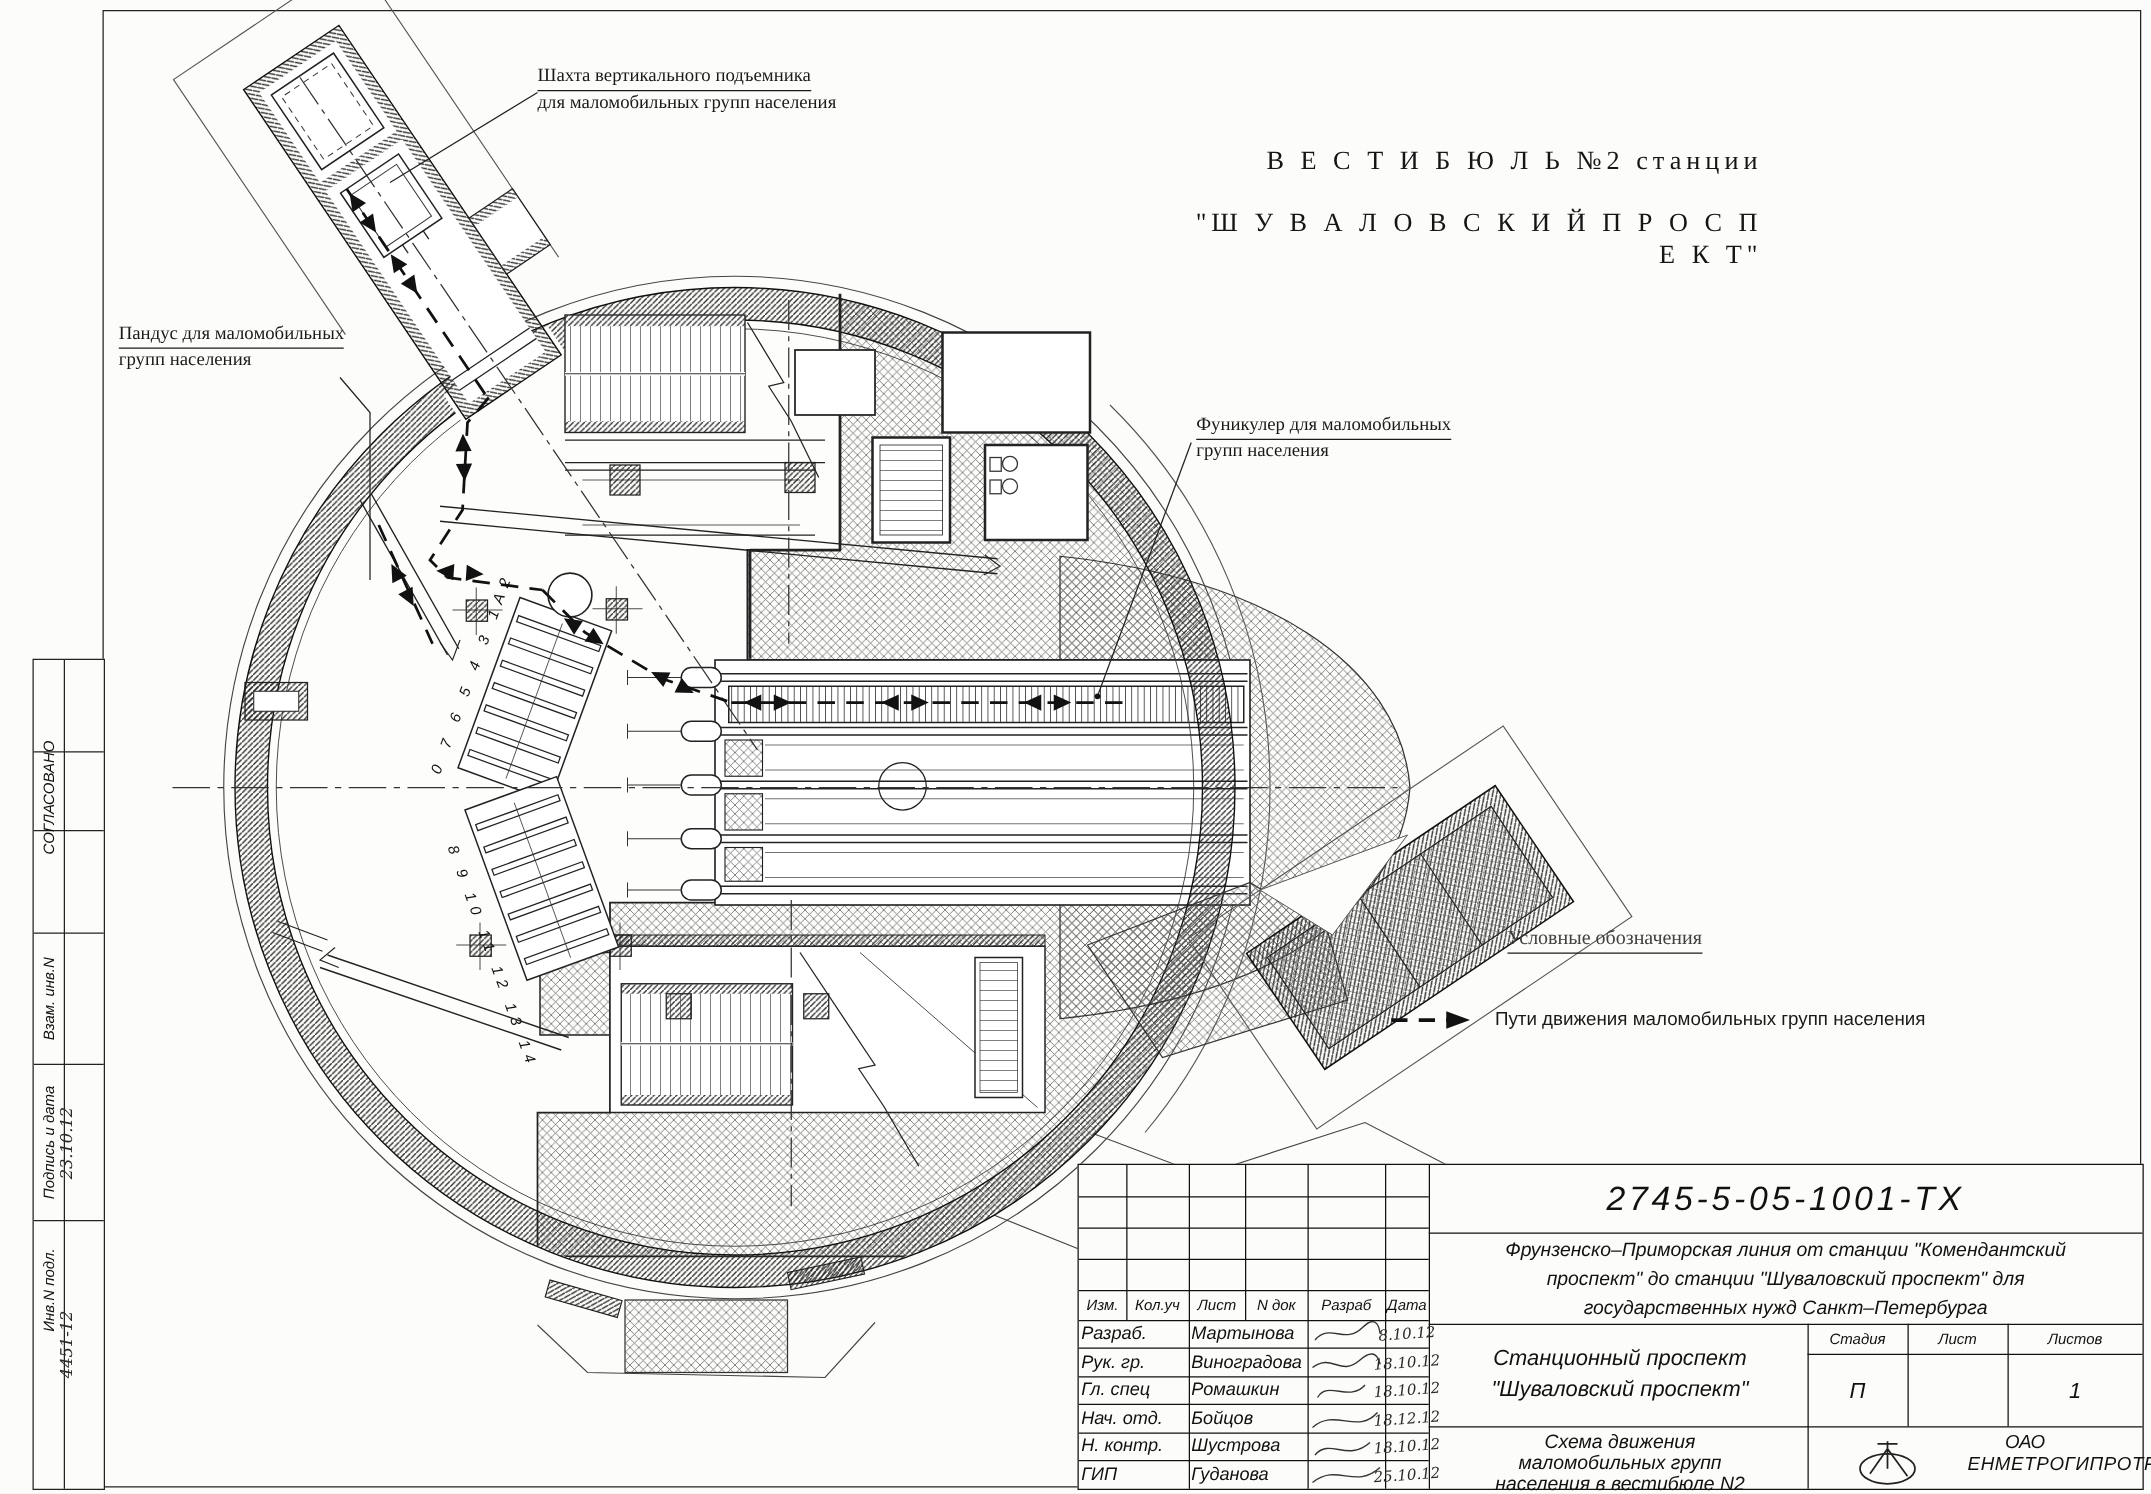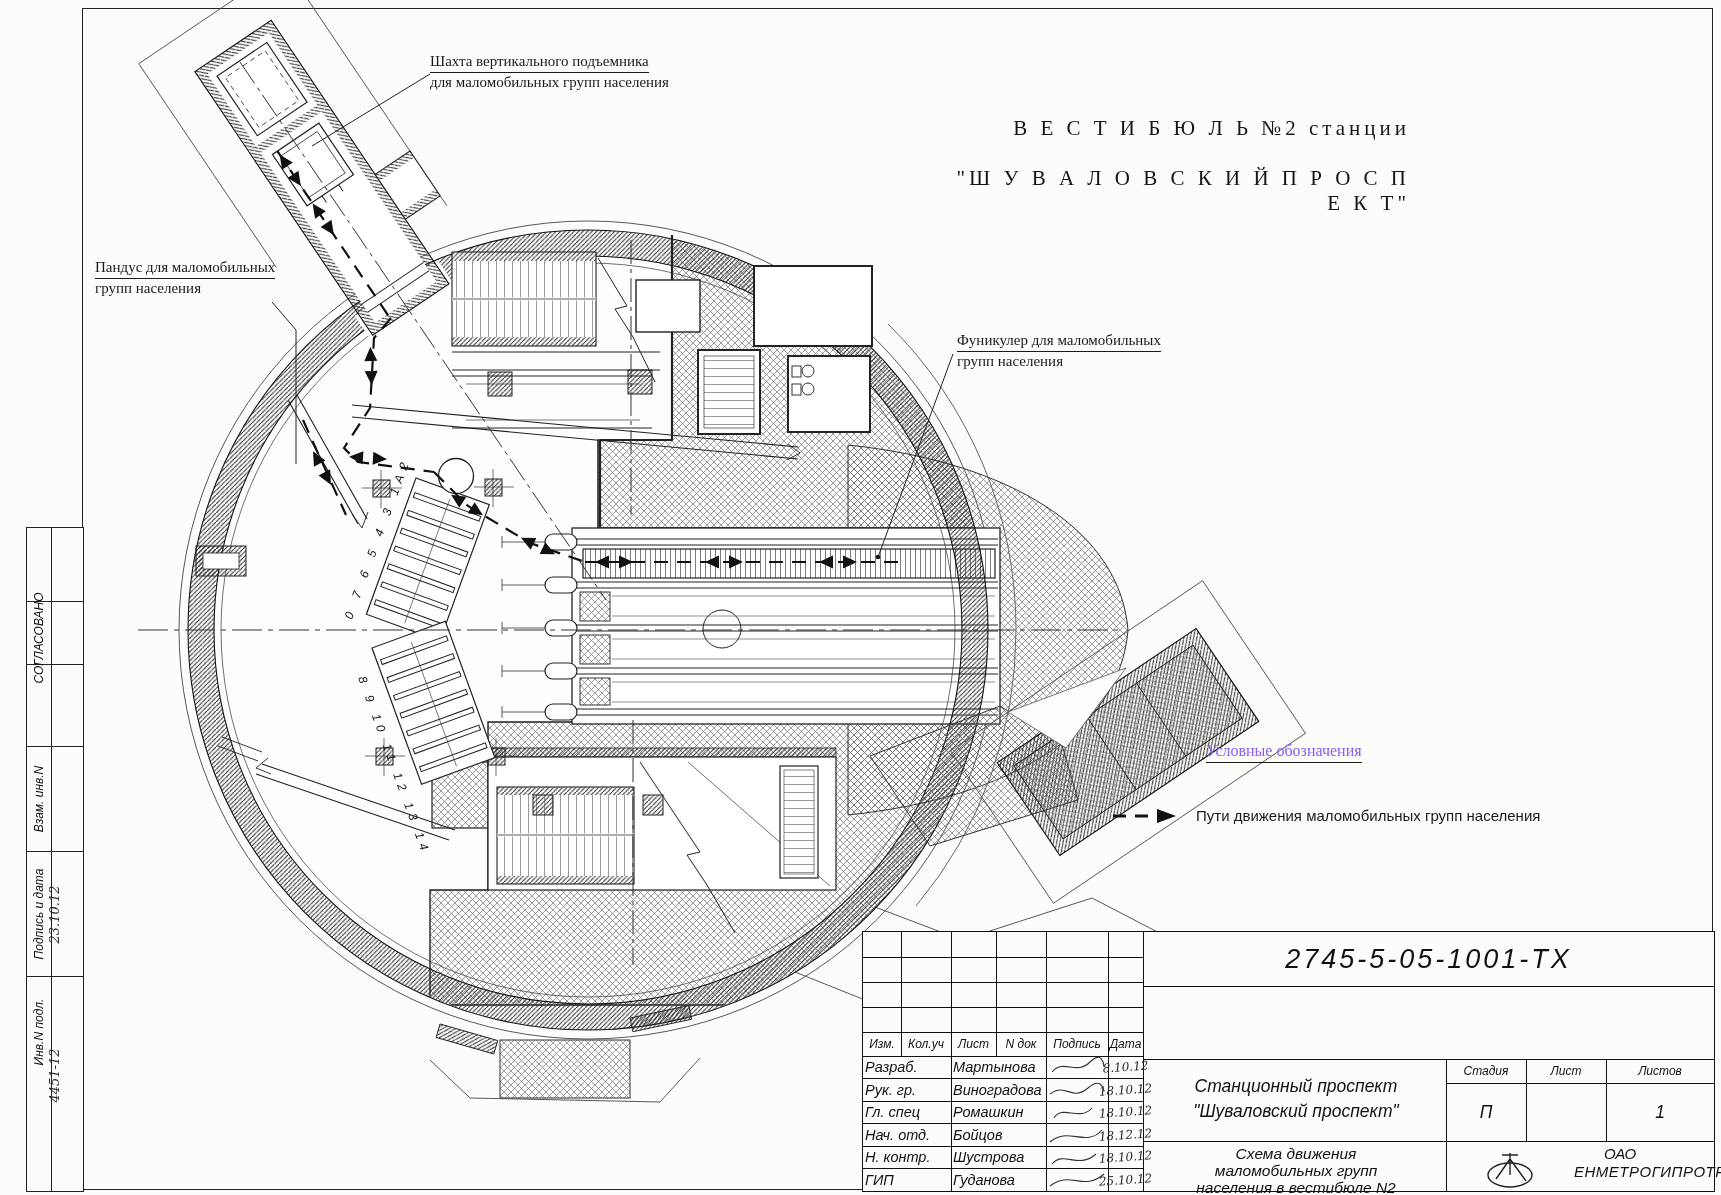--- a/index.html
+++ b/index.html
@@ -7,21 +7,21 @@
          font-family:"Liberation Sans",sans-serif;color:#111;}
   .abs{position:absolute;}
   svg text{font-family:"Liberation Sans",sans-serif;}
   
   .frame{left:82px;top:8px;width:1629px;height:1180px;border:1.6px solid #222;}
   
   .callout{font-family:"Liberation Serif",serif;font-size:15px;line-height:19px;color:#1a1a1a;}
   .callout .u{border-bottom:1.4px solid #1a1a1a;padding-bottom:1px;display:inline-block;}
   .maintitle{font-family:"Liberation Serif",serif;font-size:21px;letter-spacing:4px;color:#151515;
              width:460px;text-align:right;}
-  .legendtitle{font-family:"Liberation Serif",serif;font-size:16px;color:#8b5cf6;
+  .legendtitle{font-family:"Liberation Serif",serif;font-size:16px;color:#404040;
                border-bottom:1.4px solid #1a1a1a;padding-bottom:2px;}
   .legenditem{font-family:Liberation Sans, sans-serif;font-size:15px;color:#1a1a1a;}
   
   .tb{left:862px;top:931px;width:851px;height:259px;border:1.8px solid #111;background:#fcfcfa;
       font-style:italic;font-family:"Liberation Sans",sans-serif;color:#111;}
   .tb .hline{position:absolute;height:0;border-top:1.2px solid #111;}
   .tb .vline{position:absolute;width:0;border-left:1.2px solid #111;}
   .tb .cell{position:absolute;display:flex;align-items:center;justify-content:center;text-align:center;}
   .docnum{font-size:27px;letter-spacing:3px;}
   .desc{font-size:15.5px;line-height:23px;}
@@ -380,21 +380,21 @@
     <div class="hline" style="left:280px;top:209px;width:571px"></div>
     <div class="vline" style="left:583px;top:127px;height:132px"></div>
     <div class="vline" style="left:663px;top:127px;height:82px"></div>
     <div class="vline" style="left:743px;top:127px;height:82px"></div>
     <div class="hline" style="left:583px;top:151px;width:268px"></div>
 
     <div class="cell tbh" style="left:0;top:100px;width:38px;height:24px">Изм.</div>
     <div class="cell tbh" style="left:38px;top:100px;width:50px;height:24px">Кол.уч</div>
     <div class="cell tbh" style="left:88px;top:100px;width:45px;height:24px">Лист</div>
     <div class="cell tbh" style="left:133px;top:100px;width:50px;height:24px">N  док</div>
-    <div class="cell tbh" style="left:183px;top:100px;width:62px;height:24px">Подпись</div>
+    <div class="cell tbh" style="left:183px;top:100px;width:62px;height:24px">Разраб</div>
     <div class="cell tbh" style="left:245px;top:100px;width:35px;height:24px">Дата</div>
 
     <div class="cell tbrow" style="left:2px;top:124px;width:86px;height:22px;justify-content:flex-start">Разраб.</div>
     <div class="cell tbrow" style="left:90px;top:124px;width:93px;height:22px;justify-content:flex-start">Мартынова</div>
     <div class="cell hand date-hand" style="left:245px;top:124px;width:35px;height:22px">8.10.12</div>
     <div class="cell tbrow" style="left:2px;top:146px;width:86px;height:23px;justify-content:flex-start">Рук. гр.</div>
     <div class="cell tbrow" style="left:90px;top:146px;width:93px;height:23px;justify-content:flex-start">Виноградова</div>
     <div class="cell hand date-hand" style="left:245px;top:146px;width:35px;height:23px">18.10.12</div>
     <div class="cell tbrow" style="left:2px;top:169px;width:86px;height:22px;justify-content:flex-start">Гл. спец</div>
     <div class="cell tbrow" style="left:90px;top:169px;width:93px;height:22px;justify-content:flex-start">Ромашкин</div>
@@ -414,20 +414,25 @@
         <path d="M6,16 C18,2 30,20 44,6 S58,14 58,10"></path>
         <path d="M4,38 C20,26 26,46 42,32 S58,40 58,34"></path>
         <path d="M8,62 C16,48 34,66 46,52"></path>
         <path d="M4,86 C22,70 40,92 56,74"></path>
         <path d="M6,108 C18,94 32,114 50,98"></path>
         <path d="M4,130 C24,114 38,136 58,118"></path>
       </g>
     </svg>
 
     <div class="cell docnum" style="left:280px;top:0;width:571px;height:54px">2745-5-05-1001-ТХ</div>
+    <div class="abs desc" style="left:290px;top:57px;width:551px;text-align:center">
+      <div>Фрунзенско–Приморская  линия  от  станции  "Комендантский</div>
+      <div>проспект"  до  станции  "Шуваловский  проспект"  для</div>
+      <div>государственных  нужд  Санкт–Петербурга</div>
+    </div>
     <div class="abs objname" style="left:290px;top:142px;width:286px;text-align:center">
       <div>Станционный  проспект</div>
       <div>"Шуваловский  проспект"</div>
     </div>
     <div class="abs sheettitle" style="left:290px;top:213px;width:286px;text-align:center">
       <div>Схема  движения</div>
       <div>маломобильных  групп</div>
       <div>населения  в  вестибюле  N2</div>
     </div>
     <div class="cell tbh" style="left:583px;top:127px;width:80px;height:24px">Стадия</div>

